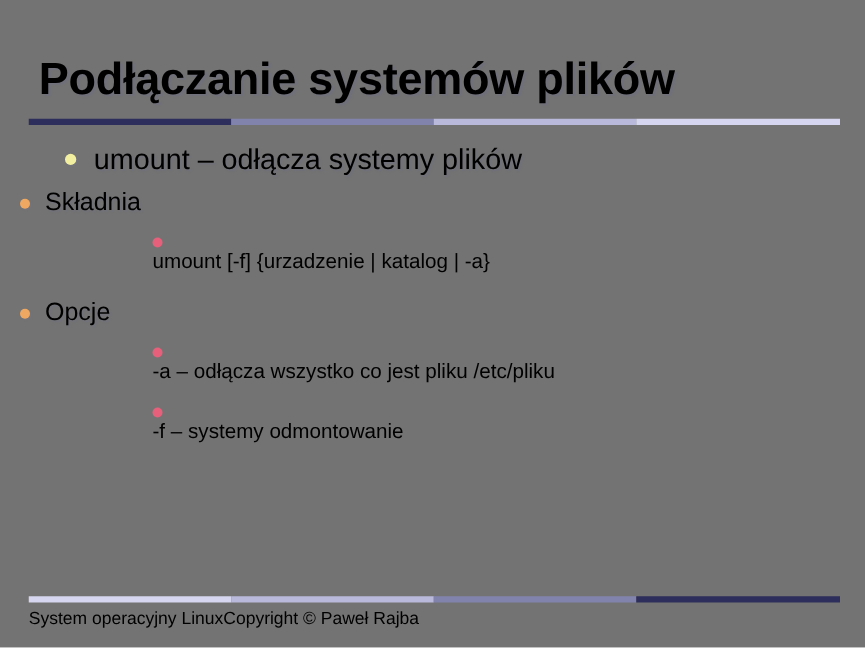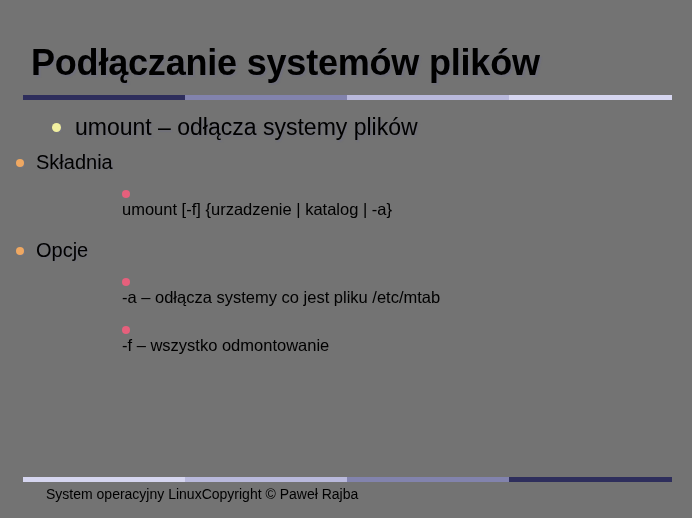--- a/index.html
+++ b/index.html
@@ -128,21 +128,21 @@
     position: absolute;
     left: 23px;
     top: 484px;
     width: 649px;
     height: 20px;
     font-size: 14px;
     color: #000000;
     display: flex;
     align-items: center;
   }
-  #footer-left   { flex: 0 0 auto; margin-left: 23px; }
+  #footer-left   { flex: 0 0 auto; }
   #footer-center { flex: 1 1 auto; text-align: center; padding-right: 36px;}
   #footer-right  { flex: 0 0 auto; }
 </style>
 </head>
 <body>
 
 <div id="slide">
 
   <div id="title">Podłączanie systemów plików</div>
 
@@ -166,25 +166,25 @@
         <span class="bullet"></span>
         <span class="rowtext">umount [-f] {urzadzenie | katalog | -a}</span>
       </div>
       <div class="spacer-sm"></div>
       <div class="row lvl2">
         <span class="bullet"></span>
         <span class="rowtext">Opcje</span>
       </div>
       <div class="row lvl3">
         <span class="bullet"></span>
-        <span class="rowtext">-a – odłącza systemy co jest pliku /etc/mtab</span>
+        <span class="rowtext">-a – odłącza wszystko co jest pliku /etc/pliku</span>
       </div>
       <div class="row lvl3">
         <span class="bullet"></span>
-        <span class="rowtext">-f – wszystko odmontowanie</span>
+        <span class="rowtext">-f – systemy odmontowanie</span>
       </div>
     </div>
 
   <div class="divider" id="footer-divider">
       <div class="seg" style="background: rgb(214, 214, 240); width: 162px;"></div>
       <div class="seg" style="background: rgb(185, 185, 220); width: 162px;"></div>
       <div class="seg" style="background: rgb(130, 131, 173); width: 162px;"></div>
       <div class="seg" style="background: rgb(46, 46, 92); width: 163px;"></div>
     </div>
 

